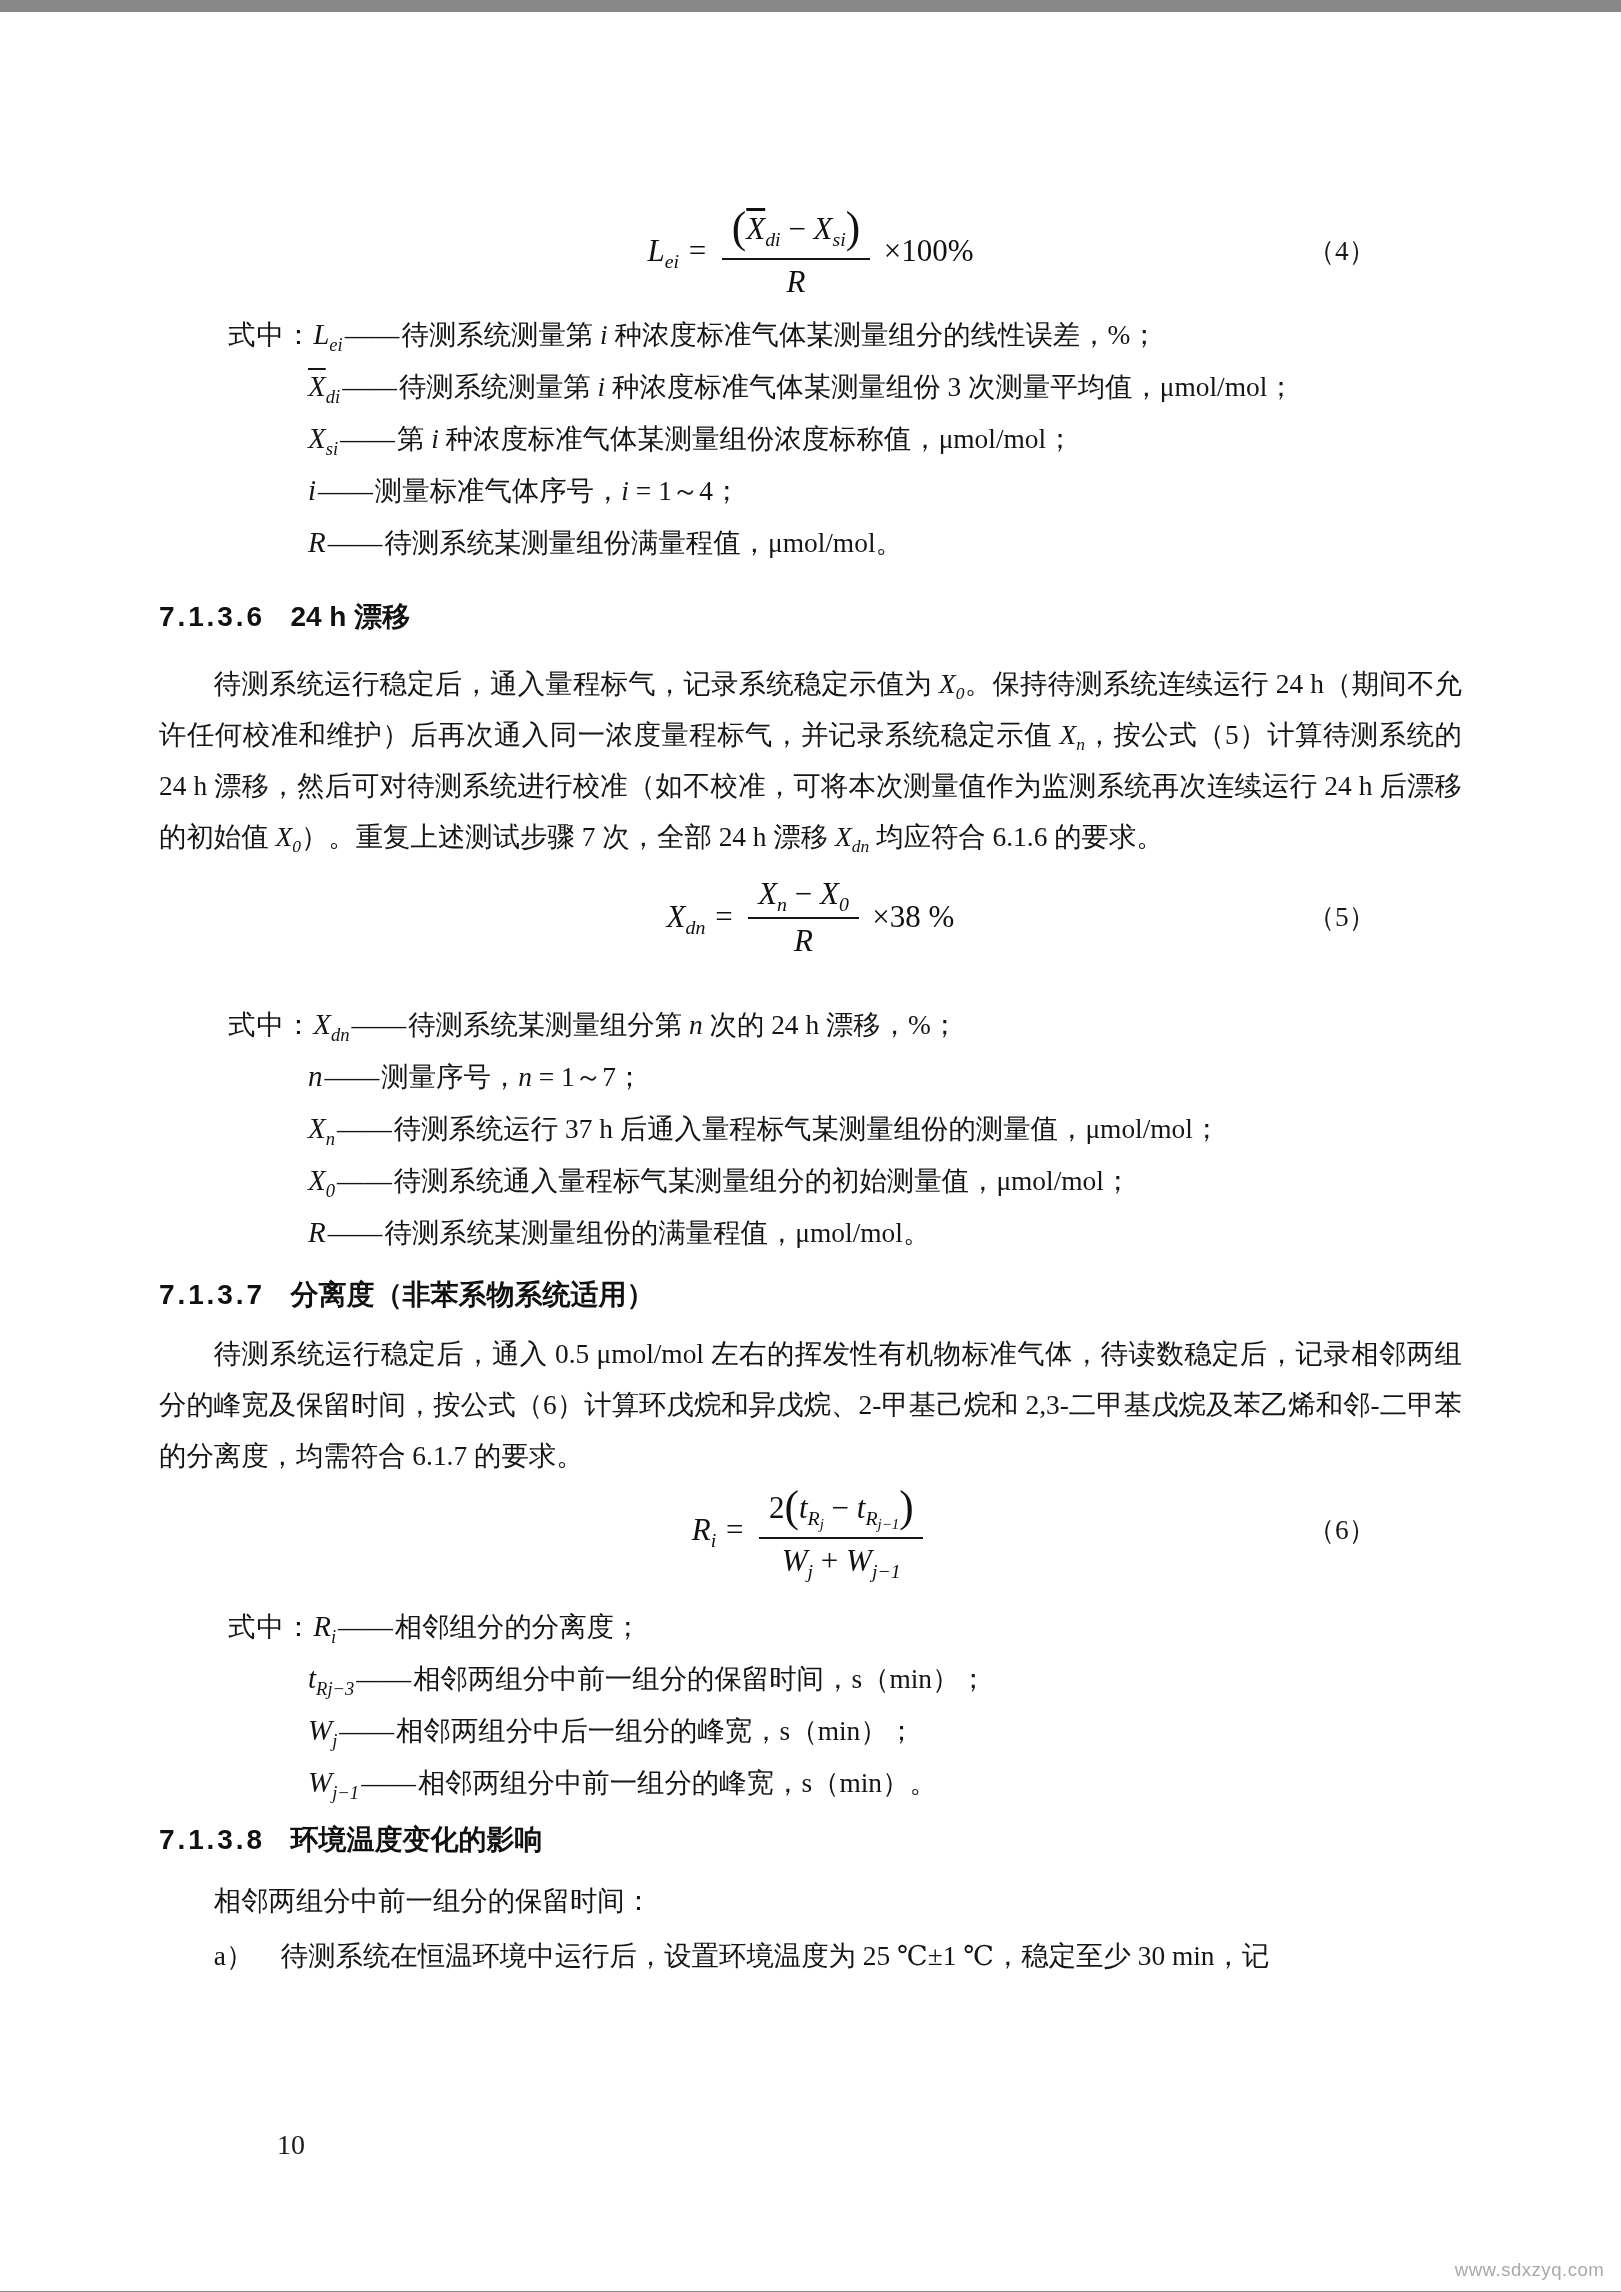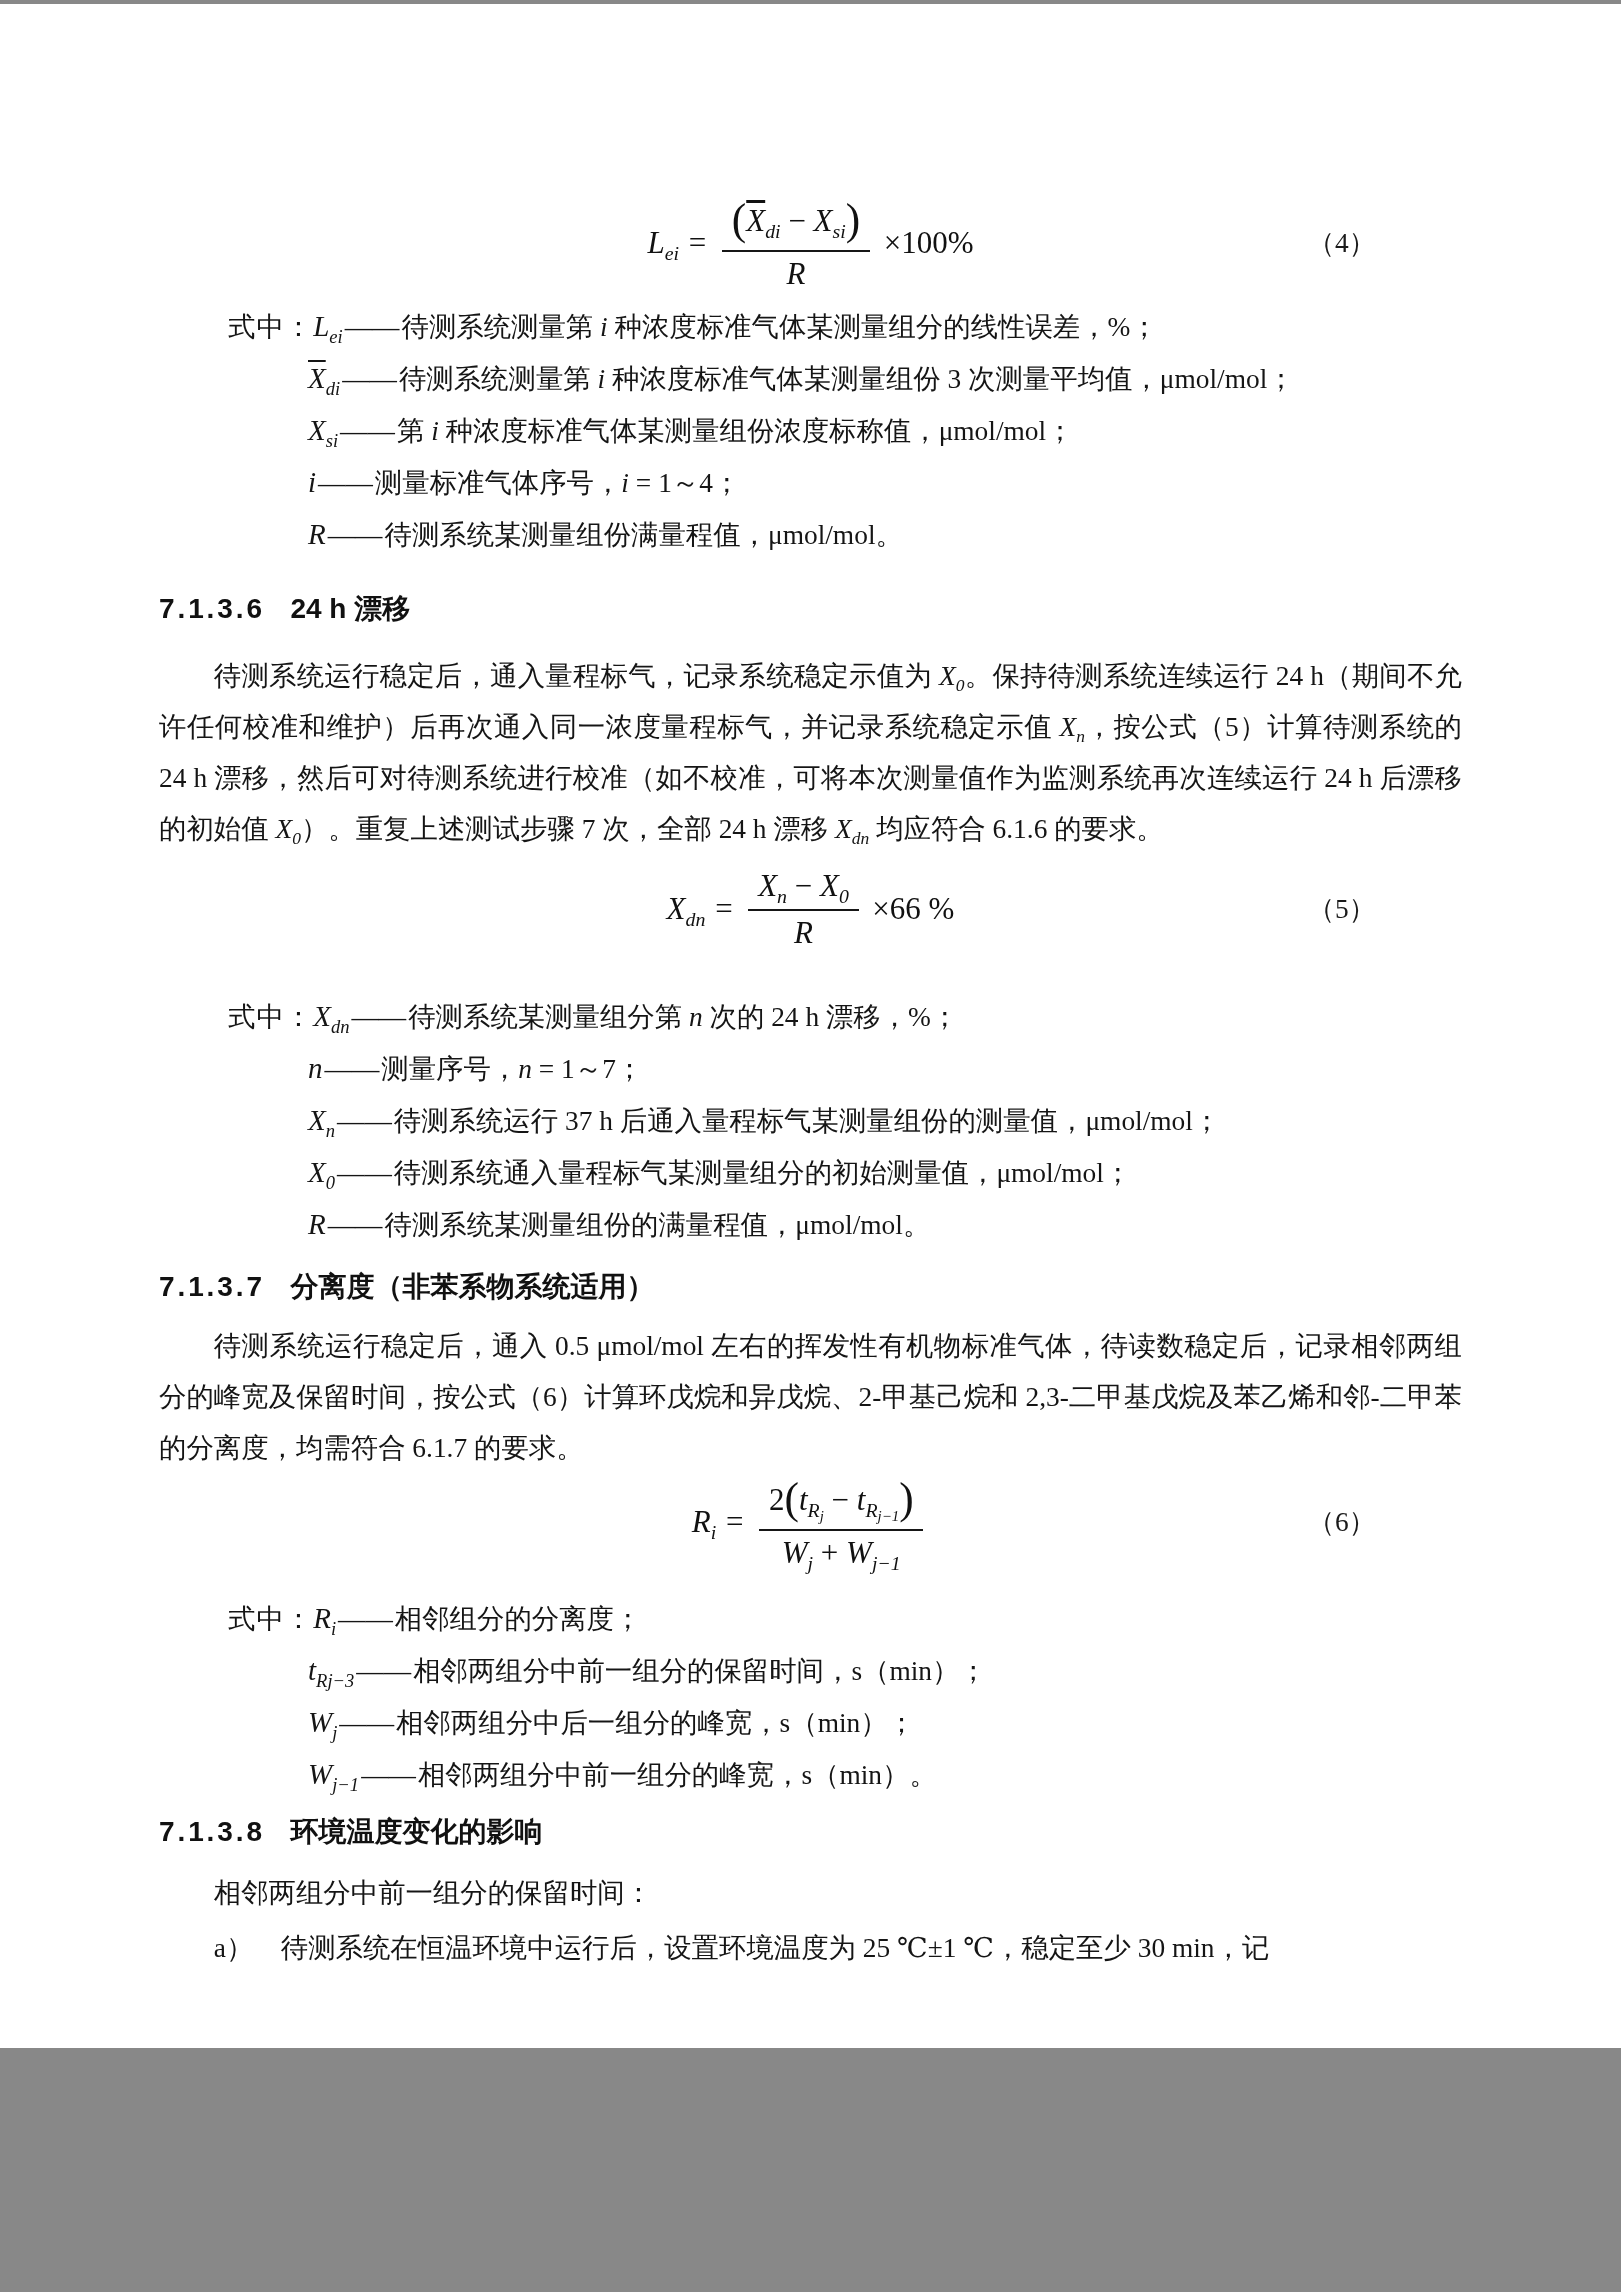--- a/index.html
+++ b/index.html
@@ -1,19 +1,19 @@
 <!DOCTYPE html>
 <html><head>
 <meta charset="utf-8">
 <style>
   html,body { margin:0; padding:0; background:#888; }
   .page {
     position:relative;
-    width:1621px; height:2044px;
-    margin:4px auto;
+    width:1621px; height:2279px;
+    margin:12px auto;
     background:#ffffff;
     color:#151515;
     font-family:"Liberation Serif","DejaVu Serif",serif;
     overflow:hidden;
   }
   .content {
     position:absolute; left:159px; right:159px; top:0;
     padding-top:191px;
   }
   
@@ -114,21 +114,21 @@
     <p class="para" id="para-6">待测系统运行稳定后，通入量程标气，记录系统稳定示值为 <span class="it">X</span><span class="it"><sub>0</sub></span>。保持待测系统连续运行 24 h（期间不允许任何校准和维护）后再次通入同一浓度量程标气，并记录系统稳定示值 <span class="it">X</span><span class="it"><sub>n</sub></span>，按公式（5）计算待测系统的 24 h 漂移，然后可对待测系统进行校准（如不校准，可将本次测量值作为监测系统再次连续运行 24 h 后漂移的初始值 <span class="it">X</span><span class="it"><sub>0</sub></span>）。重复上述测试步骤 7 次，全部 24 h 漂移 <span class="it">X</span><span class="it"><sub>dn</sub></span> 均应符合 6.1.6 的要求。</p>
 
     <div class="formula-row" id="f5-row">
       <span class="formula">
           <span class="flhs"><span class="it">X</span><span class="it"><sub>dn</sub></span></span>
           <span class="feq">=</span>
           <span class="frac">
             <span class="fnum"><span class="it">X</span><span class="it"><sub>n</sub></span> − <span class="it">X</span><span class="it"><sub>0</sub></span></span>
             <span class="fden"><span class="it">R</span></span>
           </span>
-          <span class="ftail">×66 %</span>
+          <span class="ftail">×38 %</span>
         </span>
       <span class="fno">（5）</span>
     </div>
 
     <div class="defs" id="defs-b">
       <div class="defline first"><span class="dlabel">式中：</span><span class="dterm"><span class="it">X</span><span class="it"><sub>dn</sub></span></span><span class="ddash">——</span><span class="ddesc">待测系统某测量组分第 <span class="it">n</span> 次的 24 h 漂移，%；</span></div>
       <div class="defline"><span class="dterm"><span class="it">n</span></span><span class="ddash">——</span><span class="ddesc">测量序号，<span class="it">n</span> = 1～7；</span></div>
       <div class="defline"><span class="dterm"><span class="it">X</span><span class="it"><sub>n</sub></span></span><span class="ddash">——</span><span class="ddesc">待测系统运行 37 h 后通入量程标气某测量组份的测量值，μmol/mol；</span></div>
       <div class="defline"><span class="dterm"><span class="it">X</span><span class="it"><sub>0</sub></span></span><span class="ddash">——</span><span class="ddesc">待测系统通入量程标气某测量组分的初始测量值，μmol/mol；</span></div>
       <div class="defline"><span class="dterm"><span class="it">R</span></span><span class="ddash">——</span><span class="ddesc">待测系统某测量组份的满量程值，μmol/mol。</span></div>

